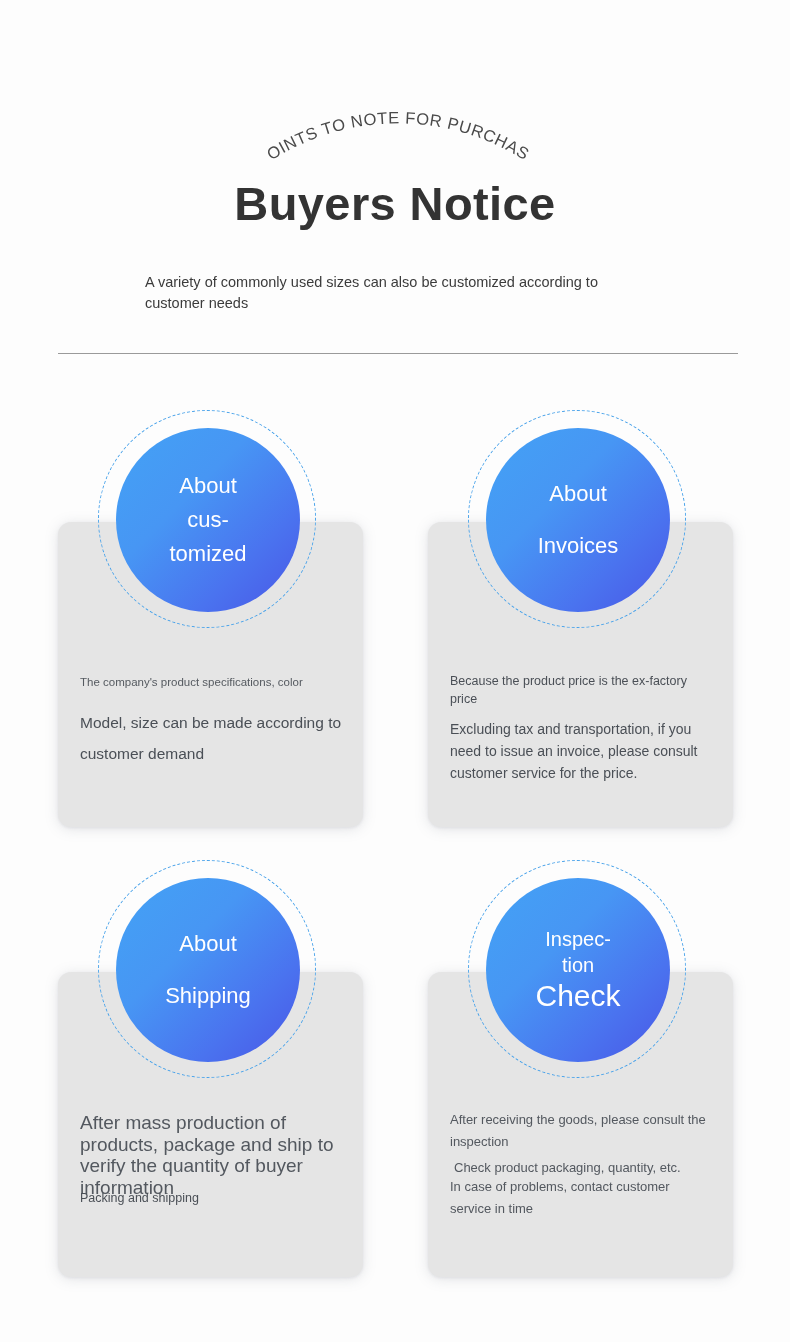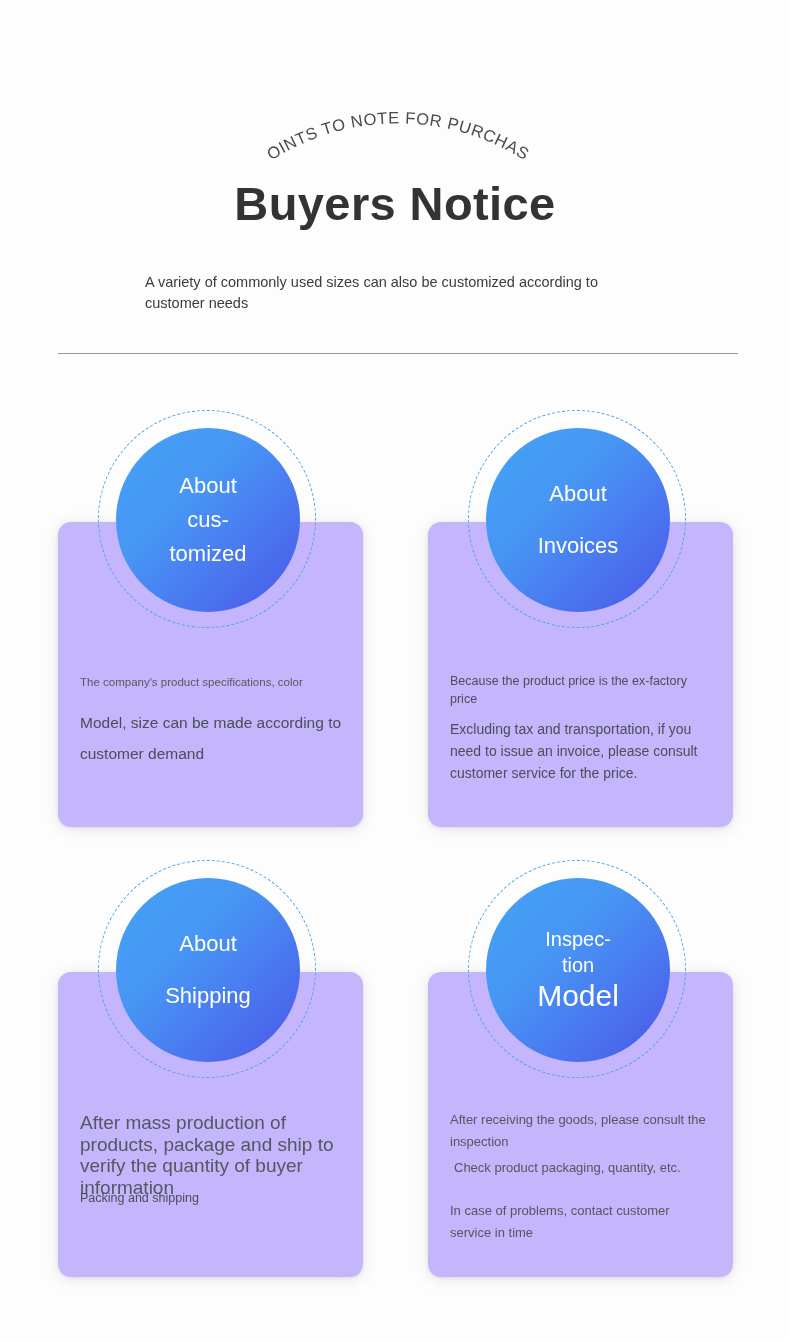--- a/index.html
+++ b/index.html
@@ -98,21 +98,21 @@
   .cell.c2 { left: 420px; top: 0px; }
   .cell.c3 { left: 50px;  top: 450px; }
   .cell.c4 { left: 420px; top: 450px; }
 
   .card {
     position: absolute;
     left: 8px;
     top: 112px;
     width: 305px;
     height: 305px;
-    background: #c4b5fd;
+    background: #e5e5e5;
     border-radius: 13px;
     box-shadow: 0 2px 14px rgba(120,125,140,0.20),
                 0 1px 3px rgba(120,125,140,0.13);
   }
 
   .badge {
     position: absolute;
     left: 48px;
     top: 0px;
     width: 220px;
@@ -276,27 +276,27 @@
           <div class="disc-line lg">Shipping</div>
         </div>
       </div>
     </div>
 
     <div class="cell c4">
       <div class="card">
         <div class="card-body">
           <div class="blk t-mid2" style="top:137px;">After receiving the goods, please consult the inspection</div>
           <div class="blk t-mid2" style="top:185px;padding-left:4px;">Check product packaging, quantity, etc.</div>
-          <div class="blk t-mid2" style="top:228px;">In case of problems, contact customer service in time</div>
+          <div class="blk t-mid2" style="top:204px;">In case of problems, contact customer service in time</div>
         </div>
       </div>
       <div class="badge">
         <div class="ring"></div>
         <div class="disc">
           <div class="disc-line sm">Inspec-</div>
           <div class="disc-line sm">tion</div>
-          <div class="disc-line xl">Model</div>
+          <div class="disc-line xl">Check</div>
         </div>
       </div>
     </div>
 
   </div>
 </div>
 
 </body></html>

